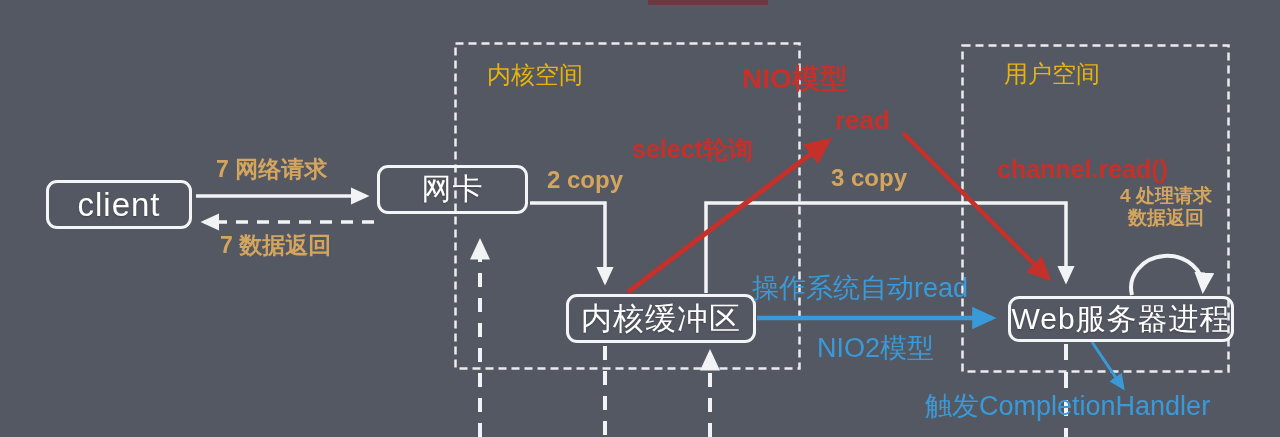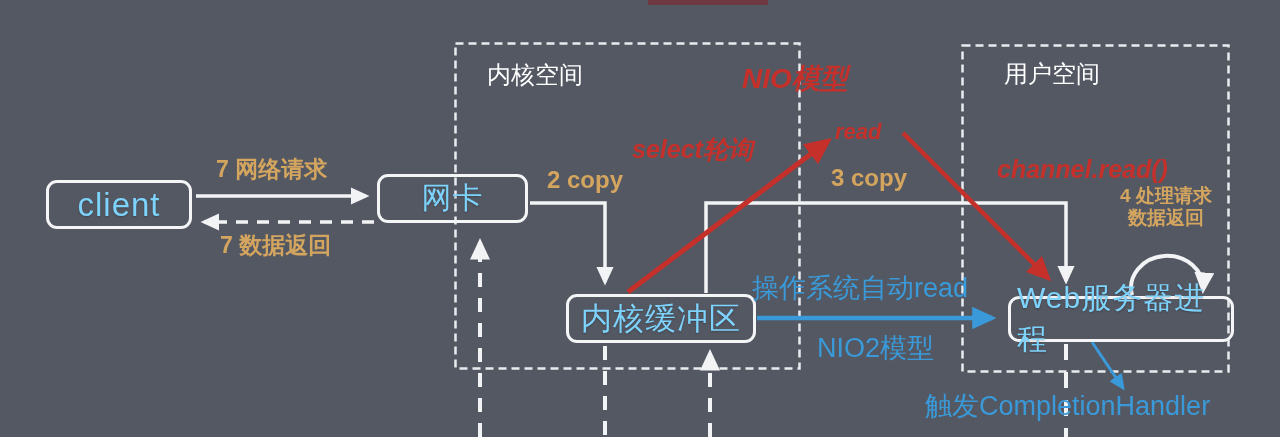--- a/index.html
+++ b/index.html
@@ -8,45 +8,45 @@
     width:1280px;height:437px;
     background:#545862;
     overflow:hidden;
     font-family:"Liberation Sans","DejaVu Sans",sans-serif;
   }
   #arrow-layer{position:absolute;left:0;top:0;width:1280px;height:437px;}
   .box{
     position:absolute;
     border:3.5px solid #f4f5f7;
     border-radius:11px;
-    color:#7dd3fc;
+    color:#ffffff;
     display:flex;align-items:center;justify-content:center;
     box-sizing:border-box;
     letter-spacing:1px;
     text-shadow:0 1px 2px rgba(0,0,0,.25);
   }
   .lbl{position:absolute;white-space:nowrap;line-height:1.1;}
   .tan{color:#d4a55f;font-weight:bold;}
-  .red{color:#c5302b;font-weight:bold;font-style:italic;}
+  .red{color:#c5302b;font-weight:bold;}
   .blue{color:#3a9ad9;}
-  .white-lbl{color:#ffffff;}
+  .white-lbl{color:#eab308;}
   #box-client{left:46px;top:180px;width:146px;height:49px;font-size:33px;}
-  #box-nic{left:377px;top:174px;width:151px;height:49px;font-size:30px;background:transparent;}
+  #box-nic{left:377px;top:165px;width:151px;height:49px;font-size:30px;background:transparent;}
   #box-buffer{left:566px;top:294px;width:190px;height:49px;font-size:31px;}
-  #box-web{left:1008px;top:296px;width:226px;height:46px;font-size:30px;padding-left:6px;}
+  #box-web{left:1008px;top:296px;width:226px;height:46px;font-size:30px;}
   #lbl-kernel-space{left:487px;top:62px;font-size:24px;}
   #lbl-user-space{left:992px;top:61px;font-size:24px;margin-left:12px;}
   #lbl-step1{left:216px;top:157px;font-size:23px;}
   #lbl-step7{left:220px;top:233px;font-size:23px;}
   #lbl-copy2{left:547px;top:167px;font-size:24px;}
   #lbl-copy3{left:831px;top:165px;font-size:24px;}
   #lbl-step4{left:1098px;top:185px;width:136px;text-align:center;font-size:19px;line-height:1.15;}
   #lbl-nio-model{left:742px;top:64px;font-size:28px;}
   #lbl-select{left:632px;top:136px;font-size:25px;}
-  #lbl-read{left:835px;top:120px;font-size:22px;}
+  #lbl-read{left:835px;top:106px;font-size:26px;}
   #lbl-channel-read{left:997px;top:156px;font-size:25px;}
   #lbl-os-read{left:752px;top:274px;font-size:27px;}
   #lbl-nio2{left:817px;top:334px;font-size:27px;}
   #lbl-completion{left:925px;top:392px;font-size:27px;text-align:right;}
 </style>
 </head>
 <body>
 
 <div id="canvas">
 

